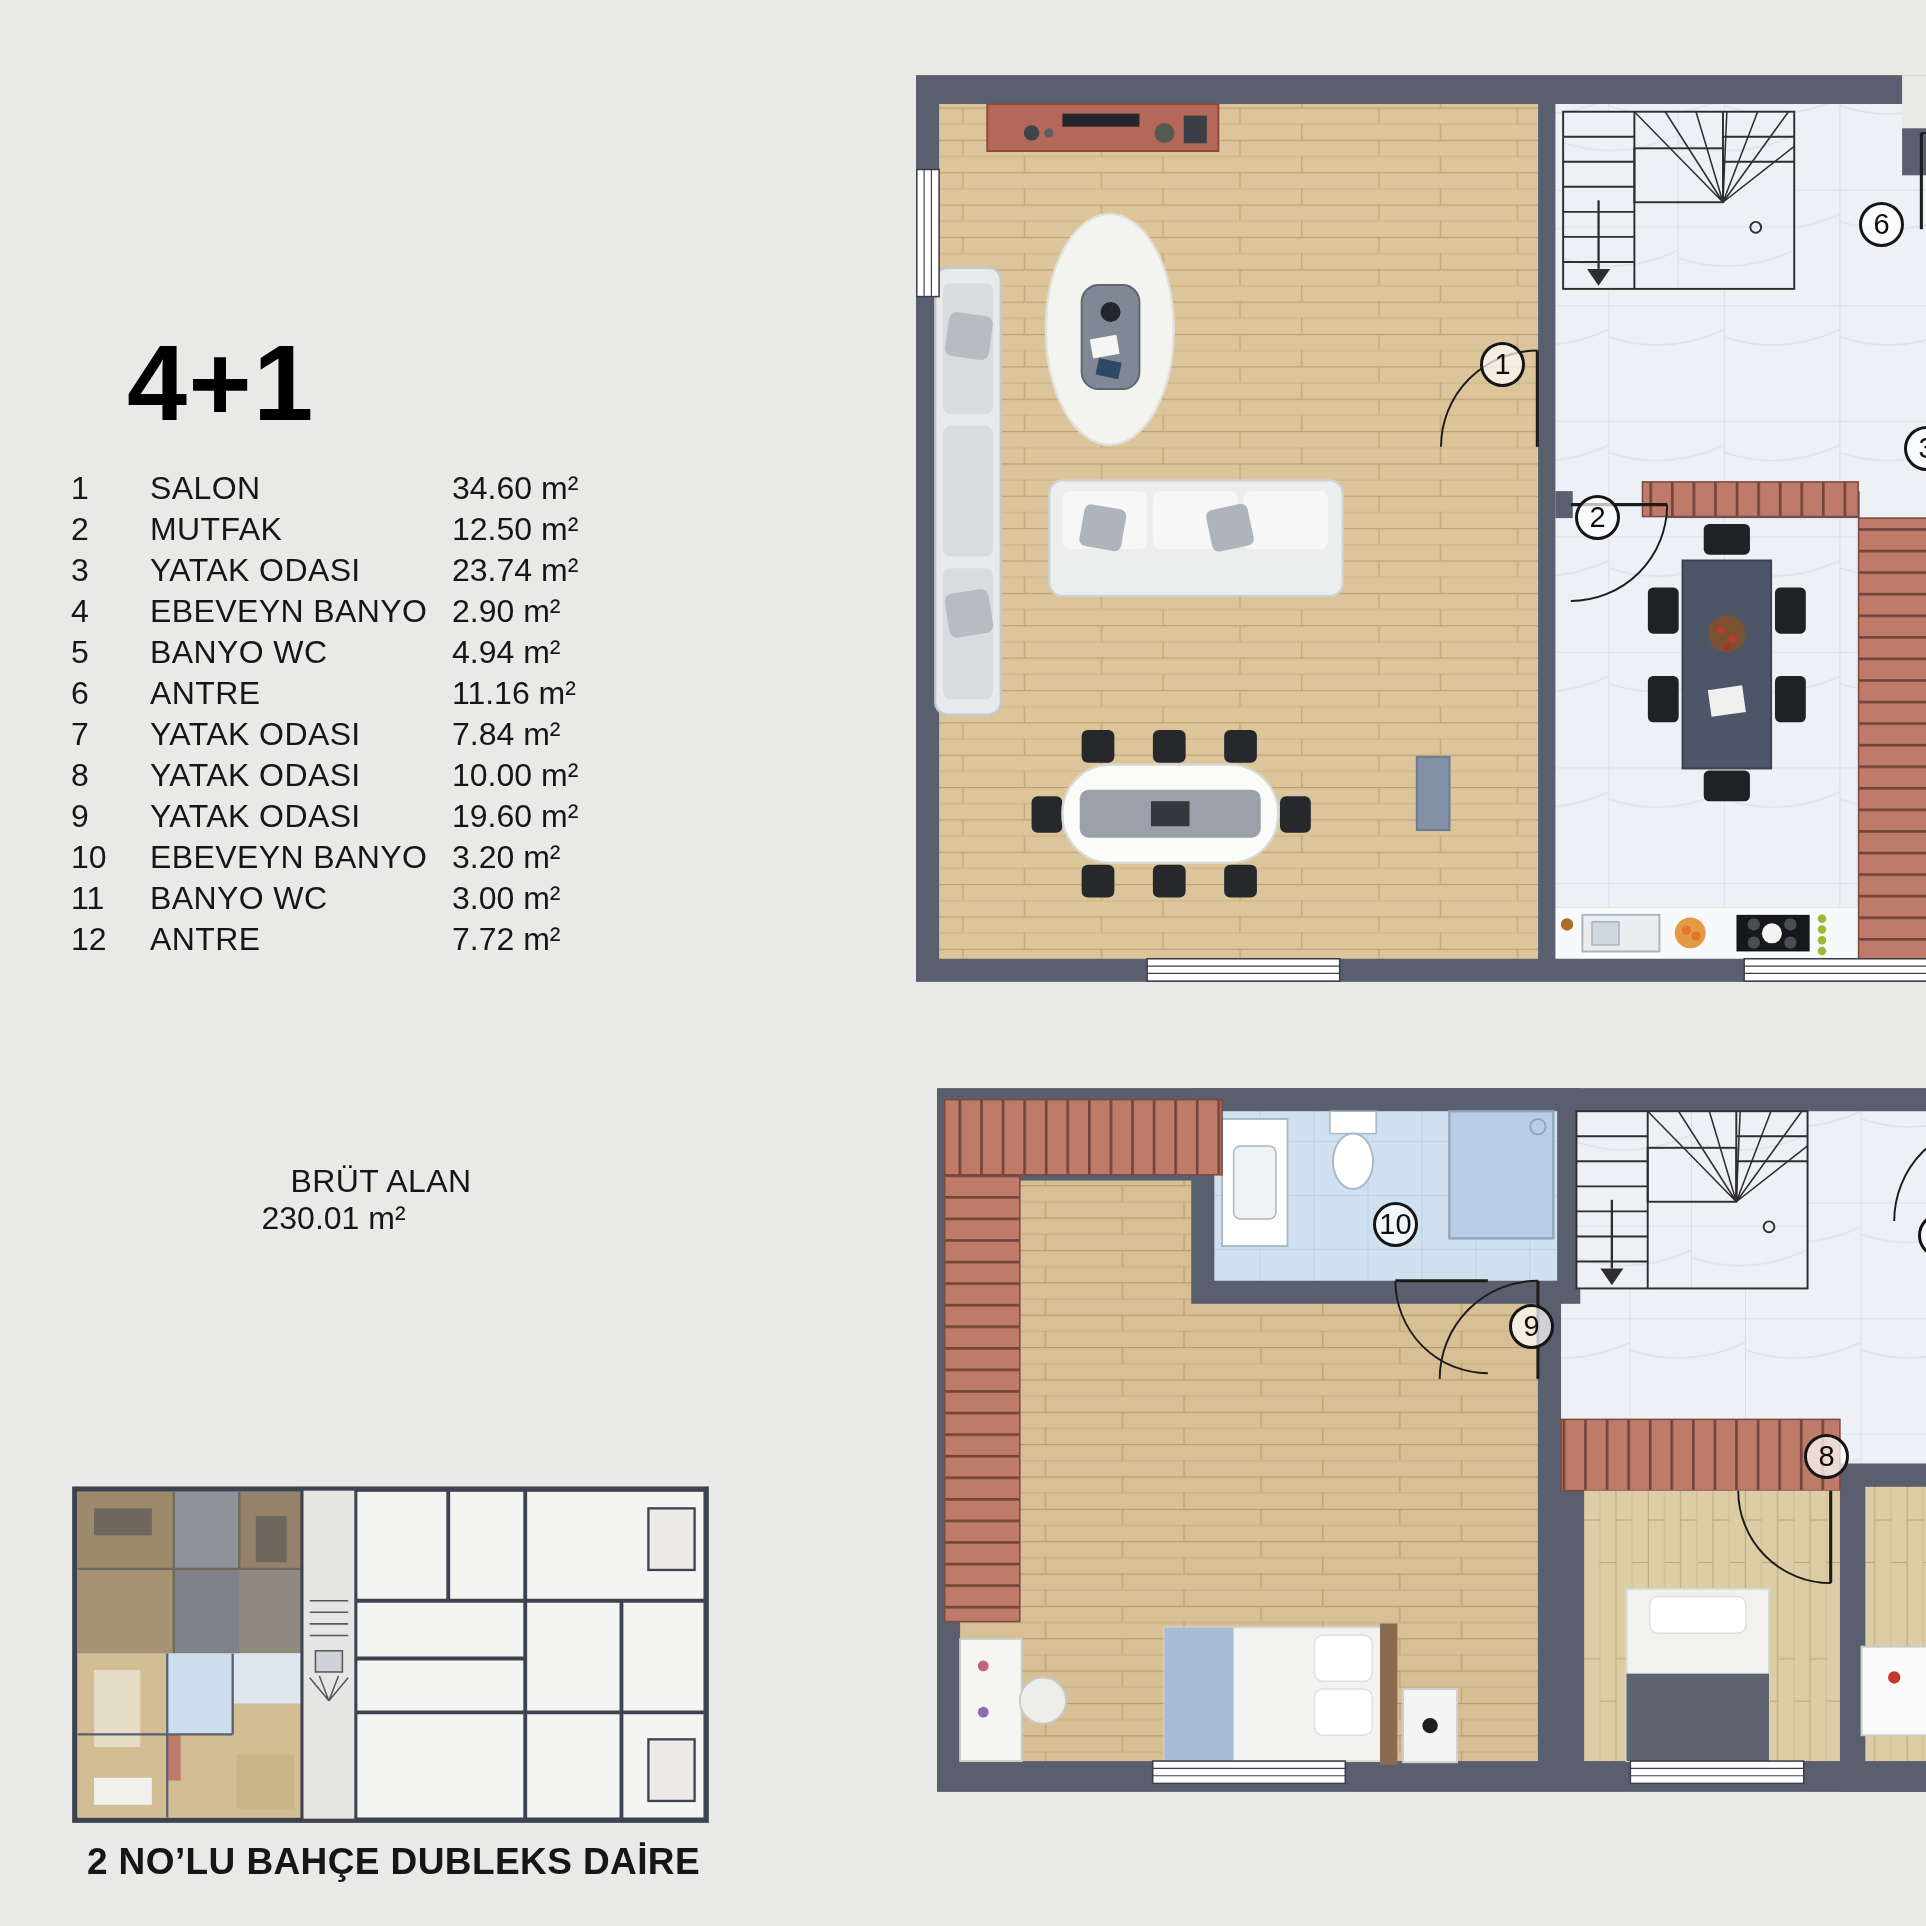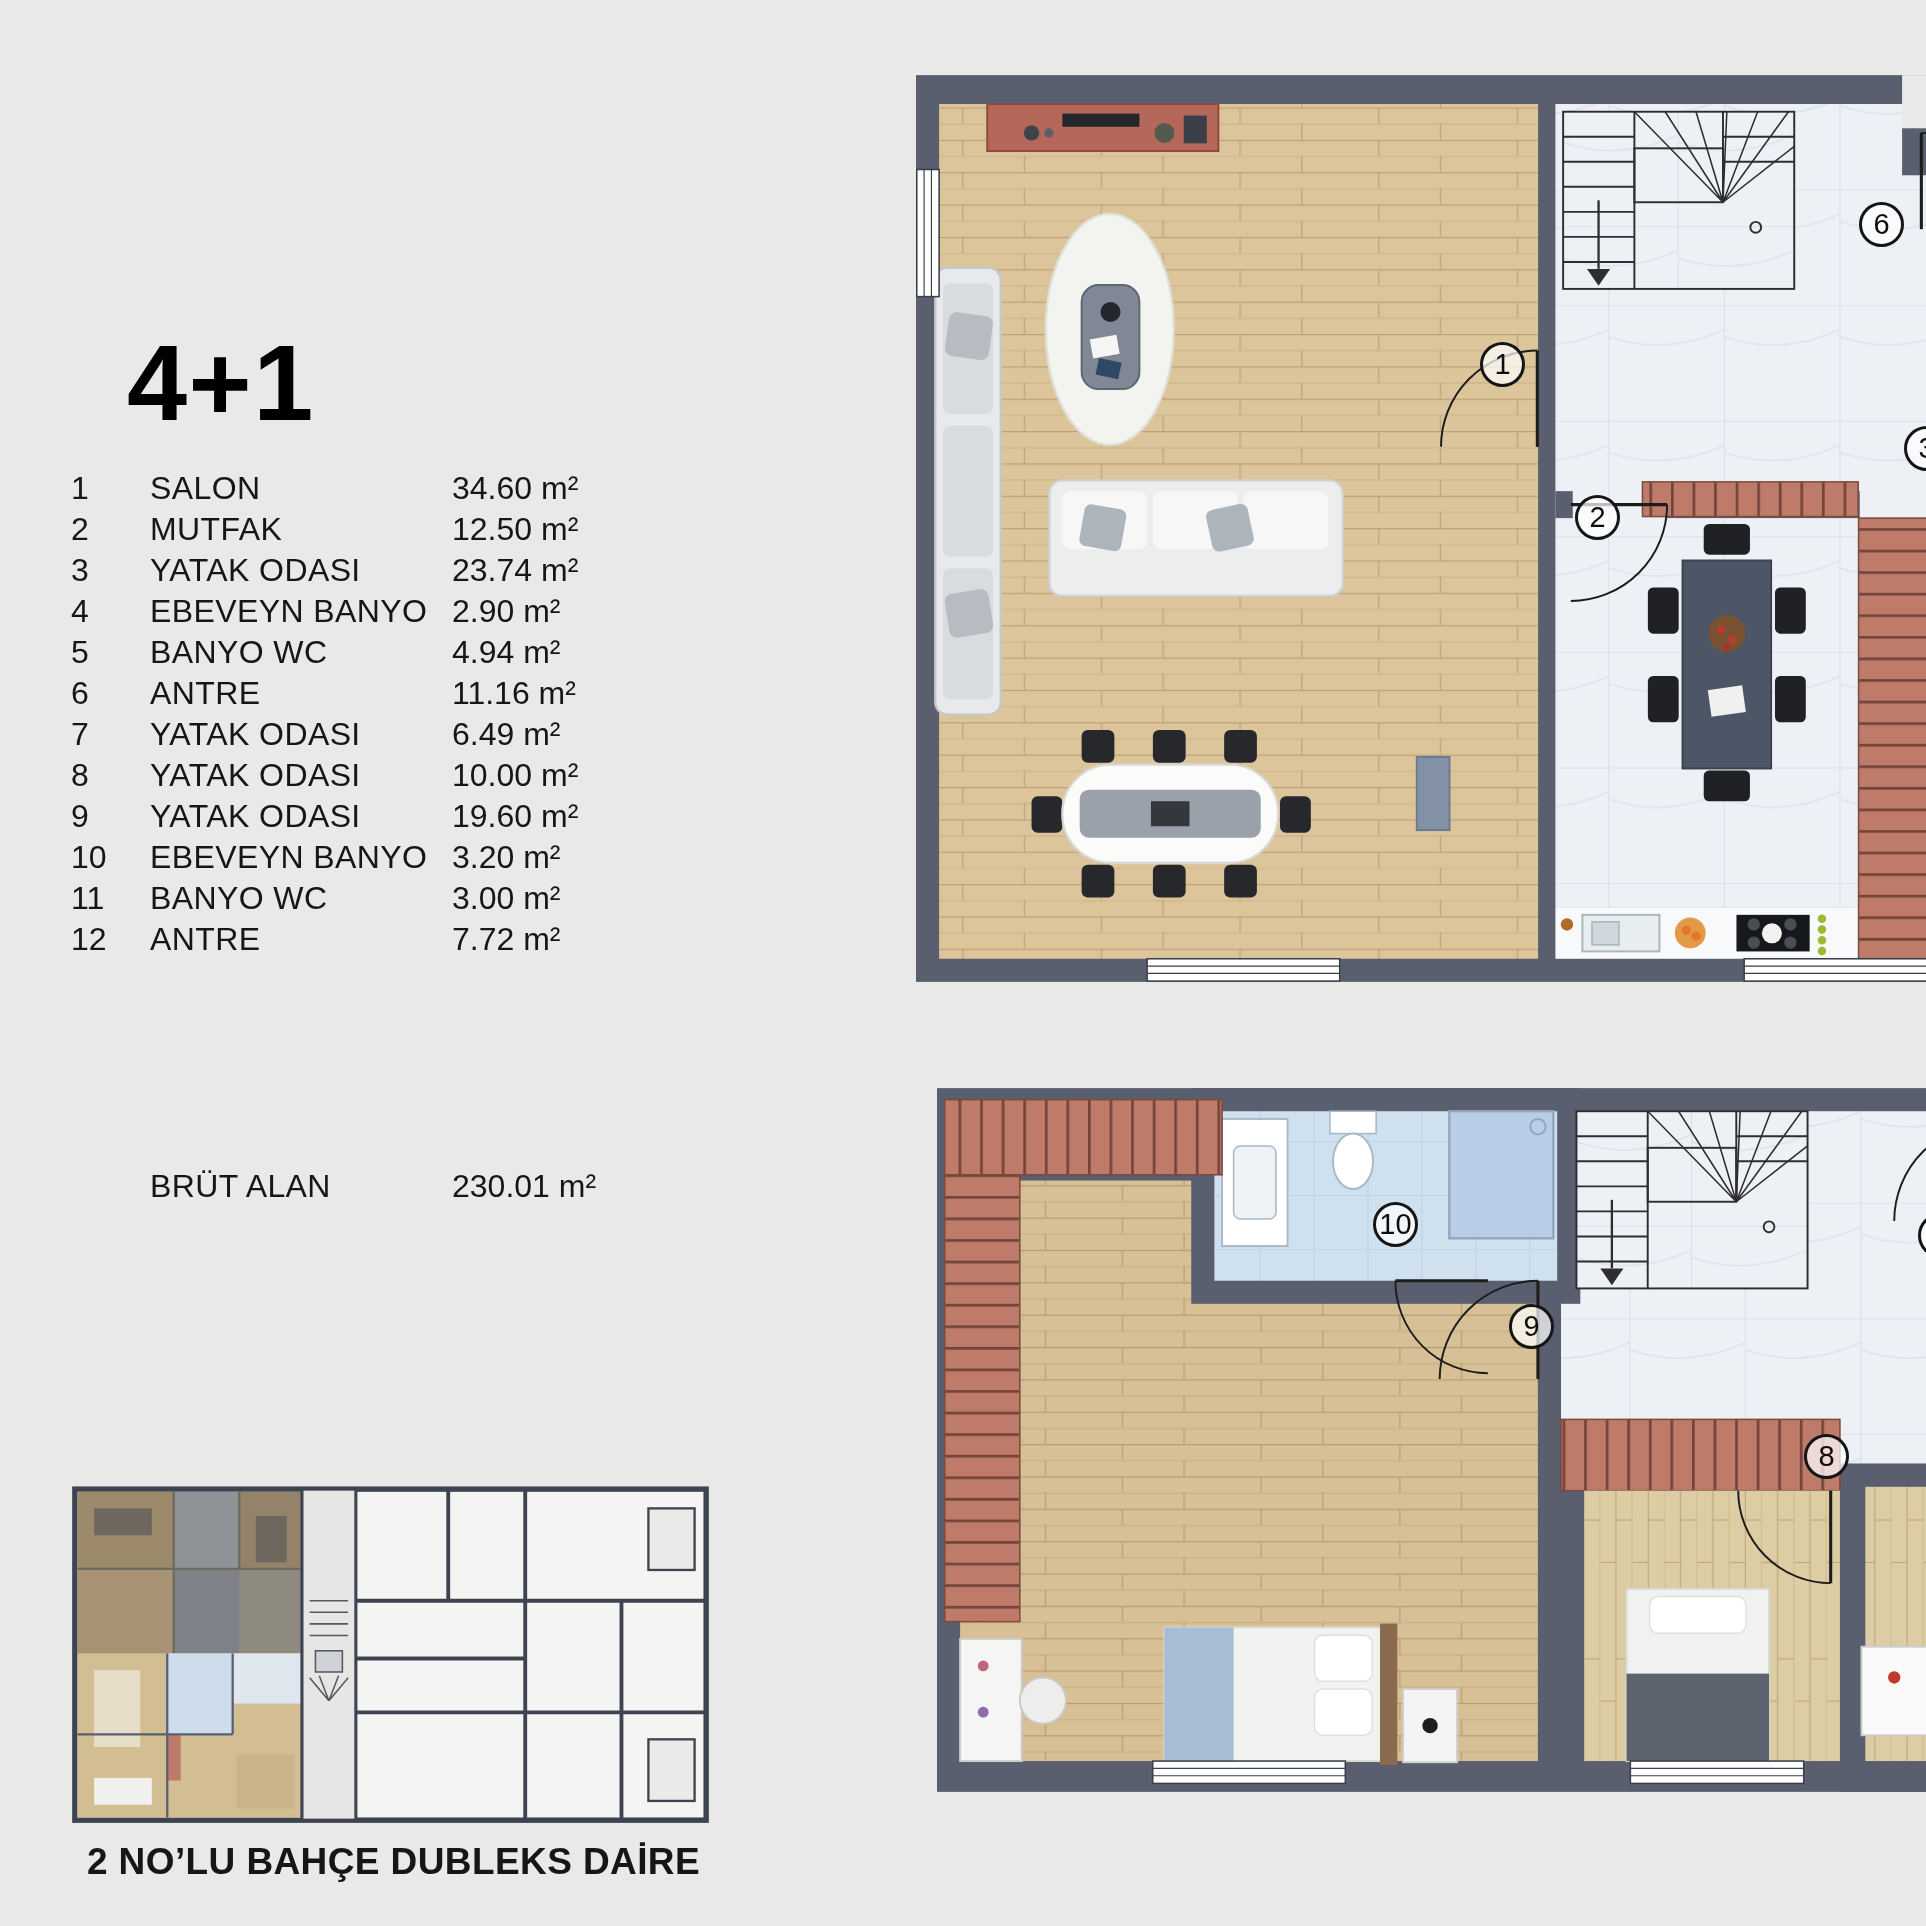--- a/index.html
+++ b/index.html
@@ -13,21 +13,21 @@
     position:absolute;left:127px;top:320px;
     font-size:108px;font-weight:bold;letter-spacing:1.5px;
   }
   .legend{position:absolute;left:71px;top:468px;width:620px;}
   .legend-row{display:flex;align-items:center;height:41px;font-size:32px;}
   .legend-no{width:79px;flex:none;}
   .legend-name{flex:1;letter-spacing:0.4px;}
   .legend-area{width:239px;flex:none;text-align:left;}
   .brut-row{
     position:absolute;left:71px;top:1163px;width:620px;
-    display:flex;align-items:center;height:46px;font-size:32px;
+    display:flex;align-items:center;height:46px;font-size:32px;flex-direction:column;
   }
   .footer{
     position:absolute;left:62px;top:1838px;width:663px;
     text-align:center;font-size:37px;font-weight:600;line-height:1.28;
     letter-spacing:0.4px;
   }
   .plan{position:absolute;}
   .plan svg{position:absolute;left:0;top:0;display:block;}
   .plan-upper{left:916px;top:75px;width:1639px;height:907px;}
   .plan-lower{left:937px;top:1088px;width:1406px;height:704px;}
@@ -74,21 +74,21 @@
         <span class="legend-area">4.94 m²</span>
       </div>
       <div class="legend-row">
         <span class="legend-no">6</span>
         <span class="legend-name">ANTRE</span>
         <span class="legend-area">11.16 m²</span>
       </div>
       <div class="legend-row">
         <span class="legend-no">7</span>
         <span class="legend-name">YATAK ODASI</span>
-        <span class="legend-area">6.49 m²</span>
+        <span class="legend-area">7.84 m²</span>
       </div>
       <div class="legend-row">
         <span class="legend-no">8</span>
         <span class="legend-name">YATAK ODASI</span>
         <span class="legend-area">10.00 m²</span>
       </div>
       <div class="legend-row">
         <span class="legend-no">9</span>
         <span class="legend-name">YATAK ODASI</span>
         <span class="legend-area">19.60 m²</span>

